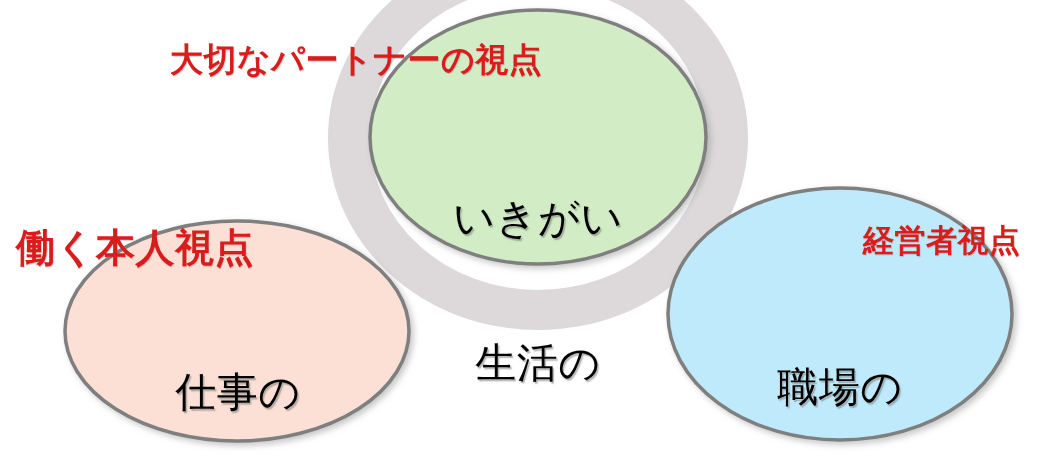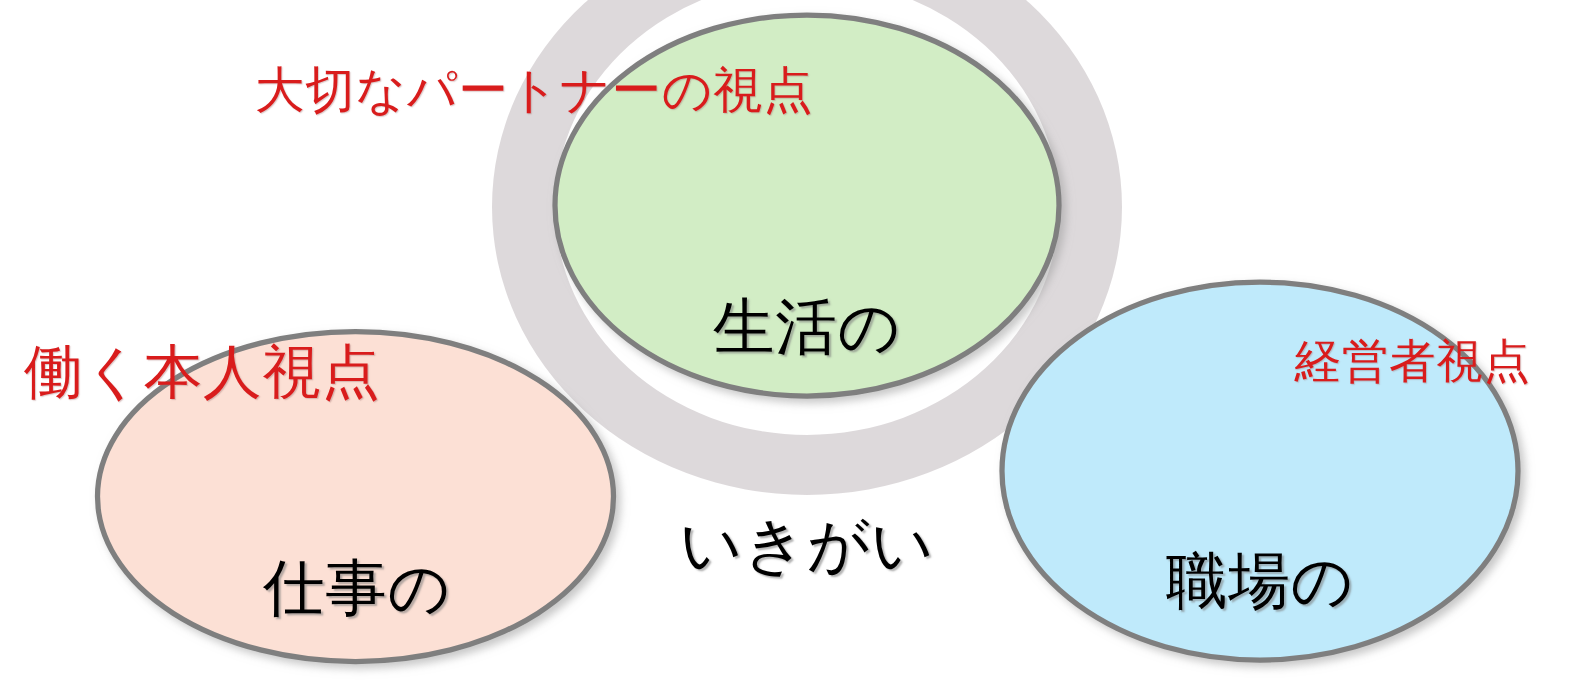--- a/index.html
+++ b/index.html
@@ -32,21 +32,21 @@
     font-weight: 500;
     line-height: 1.18;
     letter-spacing: 0.5px;
     white-space: pre;
     text-shadow: 1.5px 1.5px 1.2px rgba(120,120,120,0.55);
     pointer-events: none;
   }
   .perspective-label {
     position: absolute;
     color: #D91C1C;
-    font-weight: 400;
+    font-weight: 700;
     white-space: pre;
     letter-spacing: 0.5px;
     text-shadow: 0.7px 0.7px 0.8px rgba(160,110,110,0.40);
   }
   
   #green-text {
     left: 370px;
     top: 97px;
     width: 336px;
     font-size: 41px;
@@ -109,22 +109,22 @@
     <ellipse cx="237" cy="331" rx="172" ry="110" fill="#FCE0D5" stroke="#7F7F7F" stroke-width="3.5" filter="url(#shape-shadow)"></ellipse>
 
     <ellipse cx="840" cy="314" rx="172" ry="126" fill="#BFEAFB" stroke="#7F7F7F" stroke-width="3.5" filter="url(#shape-shadow)"></ellipse>
 
     <ellipse cx="538" cy="137" rx="168" ry="127" fill="#D2EDC5" stroke="#7F7F7F" stroke-width="3.5" filter="url(#shape-shadow)"></ellipse>
   </svg>
 
   <div class="perspective-label" id="label-partner">大切なパートナーの視点</div>
 
   <div class="ellipse-text" id="green-text">
+    <div>いきがい</div>
     <div>生活の</div>
-    <div>いきがい</div>
   </div>
 
   <div class="perspective-label" id="label-worker">働く本人視点</div>
 
   <div class="ellipse-text" id="pink-text">
     <div>仕事の</div>
     
   </div>
 
   <div class="perspective-label" id="label-manager">経営者視点</div>

